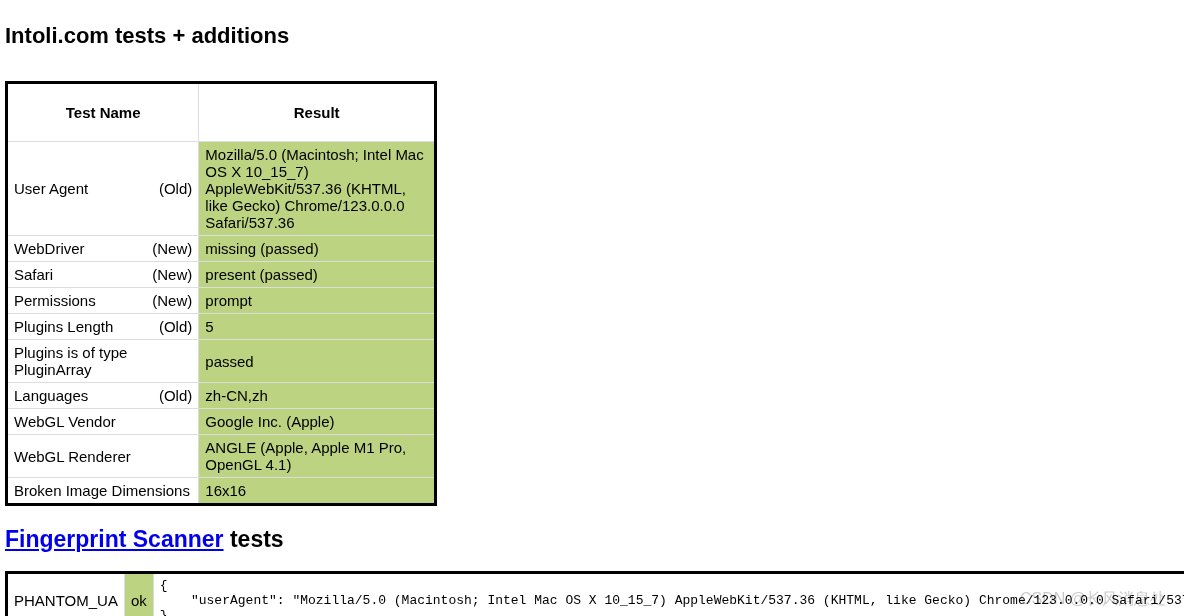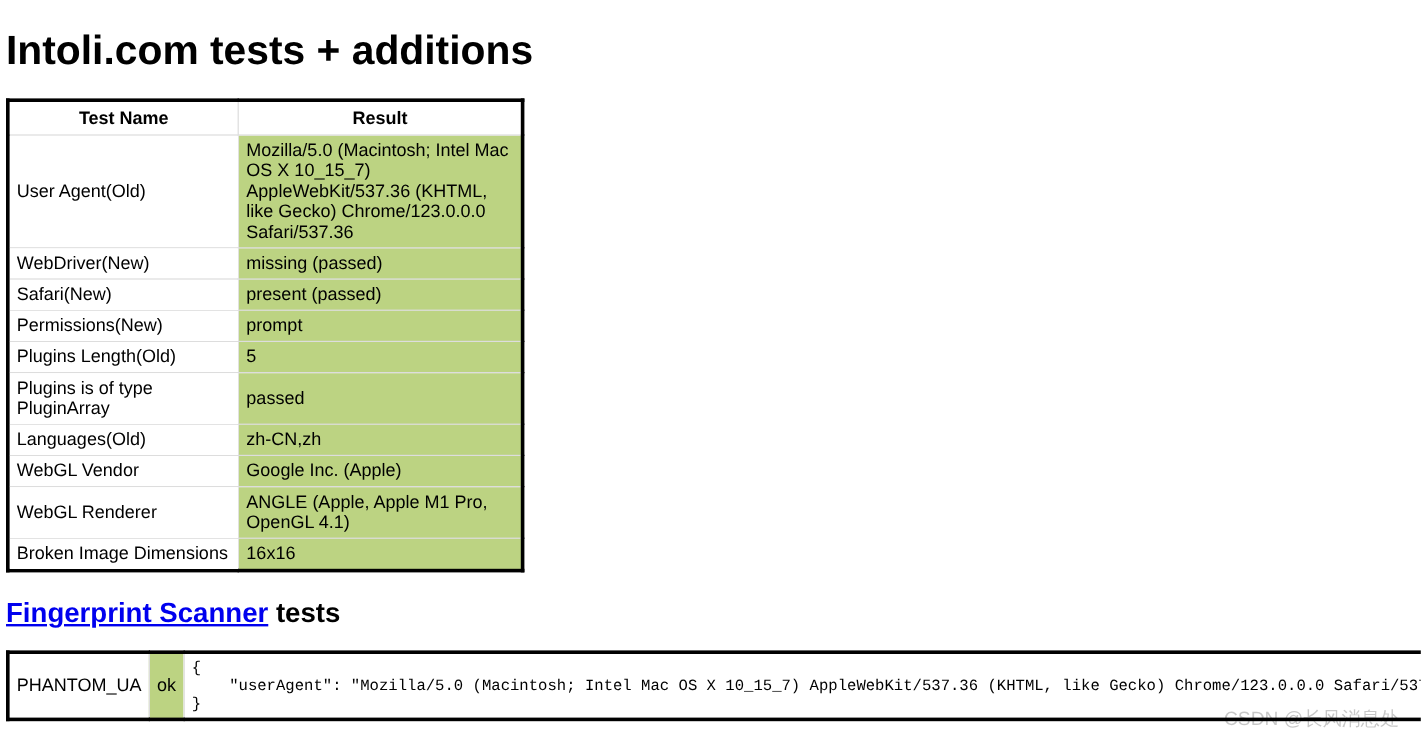--- a/index.html
+++ b/index.html
@@ -9,44 +9,44 @@
     font-size: 15px;
     color: #000;
     background: #fff;
     width: 1184px;
     height: 616px;
     overflow-y: scroll;
     overflow-x: auto;
     padding: 5px 5px 0 5px;
   }
   h1 {
-    font-size: 34px;
+    font-size: 22px;
     font-weight: bold;
-    margin: 18px 0 20px 0;
+    margin: 18px 0 32px 0;
   }
   h2 {
     font-size: 23px;
     font-weight: bold;
     margin: 20px 0 18px 0;
   }
   h2 a {
     color: #0000EE;
     text-decoration: underline;
   }
   table.tests {
     border-collapse: collapse;
     width: 432px;
   }
   table.tests-outer {
     border: 3px solid #000;
   }
   table.tests th {
     font-weight: bold;
     text-align: center;
-    padding: 5px 6px;
+    padding: 20px 6px;
     border: 1px solid #ddd;
     background: #fff;
   }
   table.tests td {
     border: 1px solid #ddd;
     padding: 4px 6px;
     vertical-align: middle;
     text-align: left;
   }
   table.tests td.name-cell {
@@ -54,21 +54,21 @@
     width: 182px;
     position: relative;
   }
   table.tests td.name-cell .tag {
     float: right;
   }
   table.tests td.result-cell {
     background: #bcd382;
     width: 224px;
   }
-  .name-inner { display: flex; align-items: center; }
+  .name-inner { display: flex; justify-content: space-between; align-items: center; }
 
   table.fp {
     border-collapse: collapse;
     border: 3px solid #000;
     width: 1166px;
   }
   table.fp td {
     border: 1px solid #ddd;
     padding: 4px 6px;
     vertical-align: middle;

